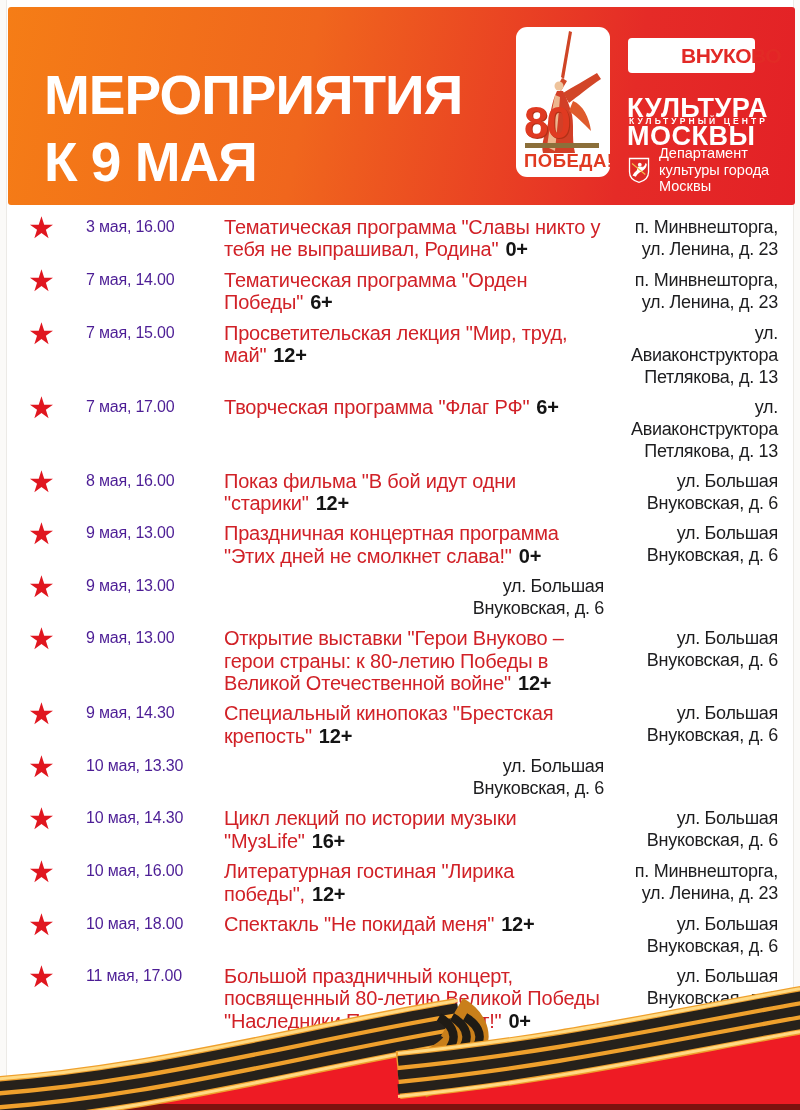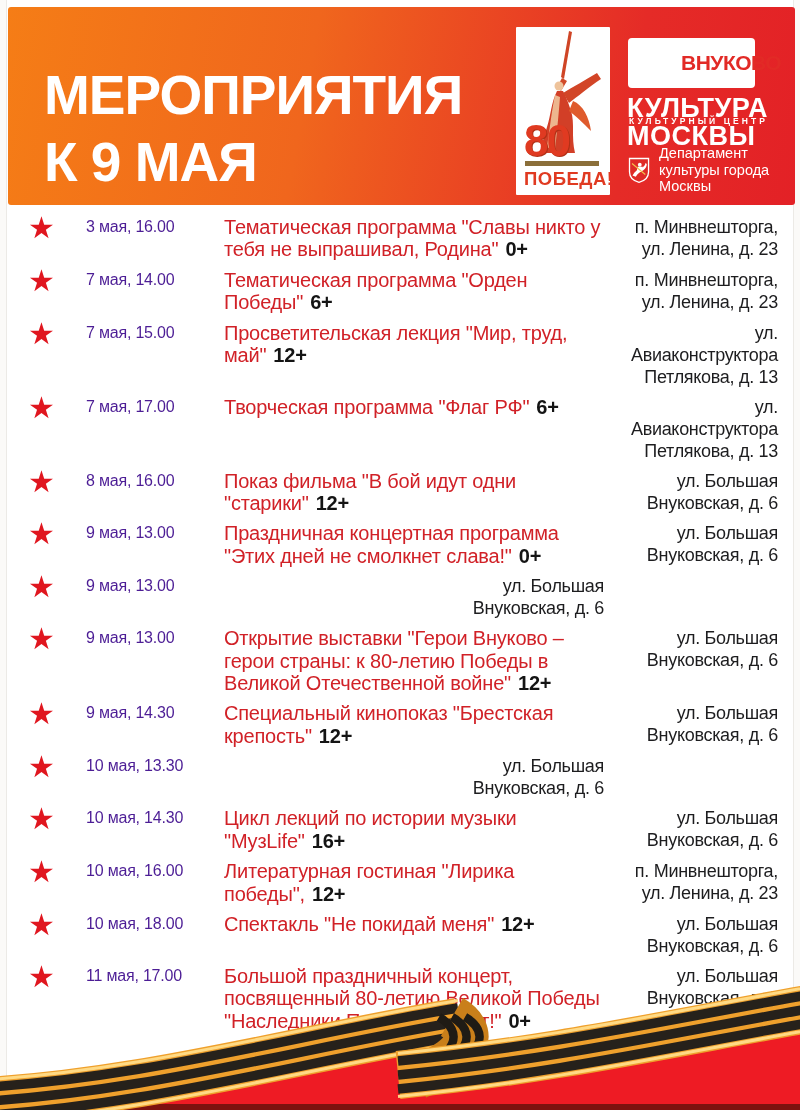--- a/index.html
+++ b/index.html
@@ -16,37 +16,37 @@
     background:linear-gradient(100deg,#f57d16 0%,#f0661d 38%,#e52b27 78%,#e32126 100%);
     border-radius:3px;
   }
   .title{
     position:absolute;left:36px;top:18px;color:#ffffff;
     font-weight:700;font-size:55px;line-height:1.22;letter-spacing:-1px;
   }
   .title .t-line{display:block;}
   
   .card80{
-    position:absolute;left:508px;top:20px;width:94px;height:168px;
-    background:#ffffff;border-radius:1px;overflow:hidden;
+    position:absolute;left:508px;top:20px;width:94px;height:150px;
+    background:#ffffff;border-radius:11px;overflow:hidden;
   }
   .card80 svg{position:absolute;left:0;top:0;}
   .card80 .n80{
     position:absolute;left:8px;bottom:32px;color:#e03a21;
     font-size:44px;font-weight:700;letter-spacing:-2px;line-height:1;
     text-shadow:1px 1px 0 #b13117;
   }
   .card80 .bar{position:absolute;left:9px;bottom:29px;width:74px;height:5px;background:#8b6f3a;}
   .card80 .pobeda{
     position:absolute;left:8px;bottom:7px;color:#e03a21;
     font-size:18.5px;font-weight:700;letter-spacing:0.5px;line-height:1;
   }
   
   .vnukovo-box{
-    position:absolute;left:620px;top:31px;width:127px;height:50px;
+    position:absolute;left:620px;top:31px;width:127px;height:35px;
     background:#ffffff;border-radius:4px;display:flex;align-items:center;
     padding:2px 4px 2px 3px;
     gap:47px;
   }
   .vnukovo-name{
     color:#e22a26;font-weight:700;font-size:21px;letter-spacing:-0.5px;margin-left:3px;
   }
   .vnukovo-sub{
     position:absolute;left:621px;top:72px;width:160px;color:#ffffff;
     font-size:8.5px;font-weight:700;letter-spacing:3.1px;white-space:nowrap;margin-top:37px;

